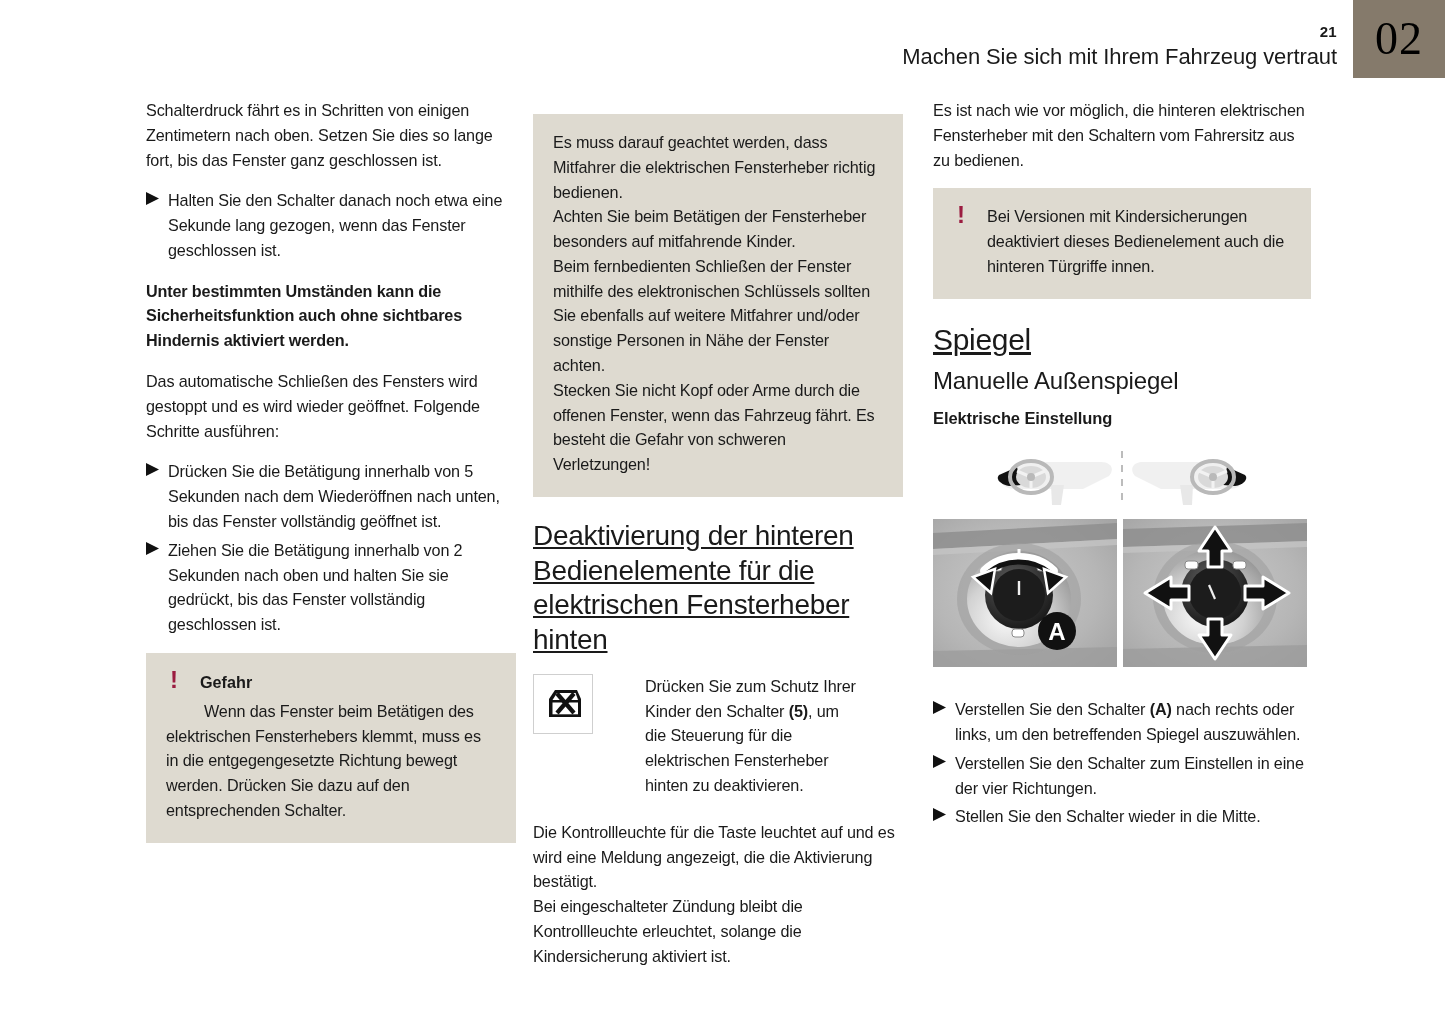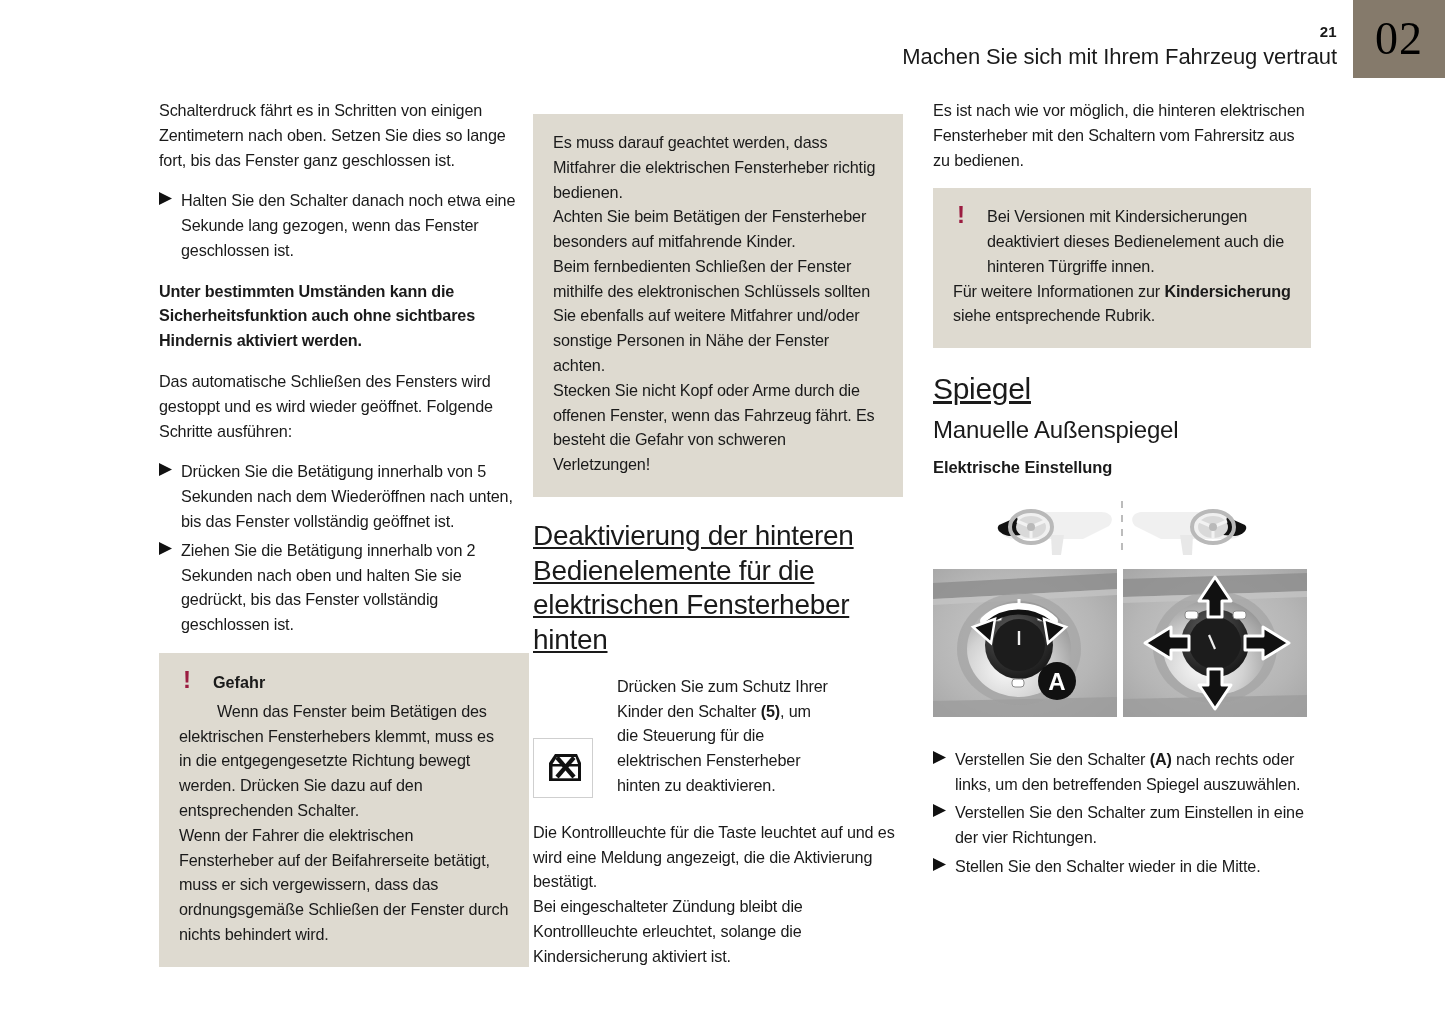--- a/index.html
+++ b/index.html
@@ -52,21 +52,21 @@
     margin-top: 3px;
     letter-spacing: -0.1px;
   }
 
   
   .col {
     position: absolute;
     top: 98px;
     width: 370px;
   }
-  #col1 { left: 159px; }
+  #col1 { left: 146px; }
   #col2 { left: 533px; }
   #col3 { left: 933px; width: 378px; }
 
   p.body, .bullet-text {
     font-size: 16.2px;
     line-height: 1.53;
     margin: 0 0 16px 0;
     letter-spacing: -0.15px;
   }
   p.body.tight { margin-bottom: 0; }
@@ -145,22 +145,23 @@
     font-size: 16.5px;
     font-weight: bold;
     line-height: 1.3;
     margin: 0 0 20px 0;
     letter-spacing: -0.1px;
   }
 
   
   .symbol-row {
     display: flex;
-    align-items: flex-end;
+    align-items: flex-start;
     margin: 6px 0 22px 0;
+    gap: 28px;
   }
   .symbol-box {
     flex: 0 0 auto;
     width: 58px;
     height: 58px;
     border: 1px solid #cfcfcf;
     background: #fff;
     margin-right: 24px;
     display: flex;
     align-items: center;
@@ -234,21 +235,20 @@
       <span class="bullet-text">Ziehen Sie die Betätigung innerhalb von 2 Sekunden nach oben und halten Sie sie gedrückt, bis das Fenster vollständig geschlossen ist.</span>
     </div>
   </div>
 
   <div class="notebox">
     <div class="note-head">
       <span class="bang">!</span>
       <span class="note-title">Gefahr</span>
     </div>
     <p class="note-indent" style="margin-top:6px">Wenn das Fenster beim Betätigen des elektrischen Fensterhebers klemmt, muss es in die entgegengesetzte Richtung bewegt werden. Drücken Sie dazu auf den entsprechenden Schalter.</p>
-    <p>Wenn der Fahrer die elektrischen Fensterheber auf der Beifahrerseite betätigt, muss er sich vergewissern, dass das ordnungsgemäße Schließen der Fenster durch nichts behindert wird.</p>
   </div>
 
 </div>
 
 <div class="col" id="col2">
 
   <div class="notebox" style="margin-top:16px;">
     <p>Es muss darauf geachtet werden, dass Mitfahrer die elektrischen Fensterheber richtig bedienen.</p>
     <p>Achten Sie beim Betätigen der Fensterheber besonders auf mitfahrende Kinder.</p>
     <p>Beim fernbedienten Schließen der Fenster mithilfe des elektronischen Schlüssels sollten Sie ebenfalls auf weitere Mitfahrer und/oder sonstige Personen in Nähe der Fenster achten.</p>
@@ -281,21 +281,20 @@
 
 <div class="col" id="col3">
 
   <p class="body">Es ist nach wie vor möglich, die hinteren elektrischen Fensterheber mit den Schaltern vom Fahrersitz aus zu bedienen.</p>
 
   <div class="notebox">
     <div style="display:flex;align-items:flex-start">
       <span class="bang">!</span>
       <p style="flex:1">Bei Versionen mit Kindersicherungen deaktiviert dieses Bedienelement auch die hinteren Türgriffe innen.</p>
     </div>
-    <p><span>Für weitere Informationen zur </span><b>Kindersicherung</b><span> siehe entsprechende Rubrik.</span></p>
   </div>
 
   <h1 class="h-main" style="font-size:30px;margin-bottom:8px">Spiegel</h1>
   <h2 class="h-sub">Manuelle Außenspiegel</h2>
   <h3 class="h-min">Elektrische Einstellung</h3>
 
   <div class="mirror-figure">
     <svg width="378" height="58" viewBox="0 0 378 58">
 
       <g>

